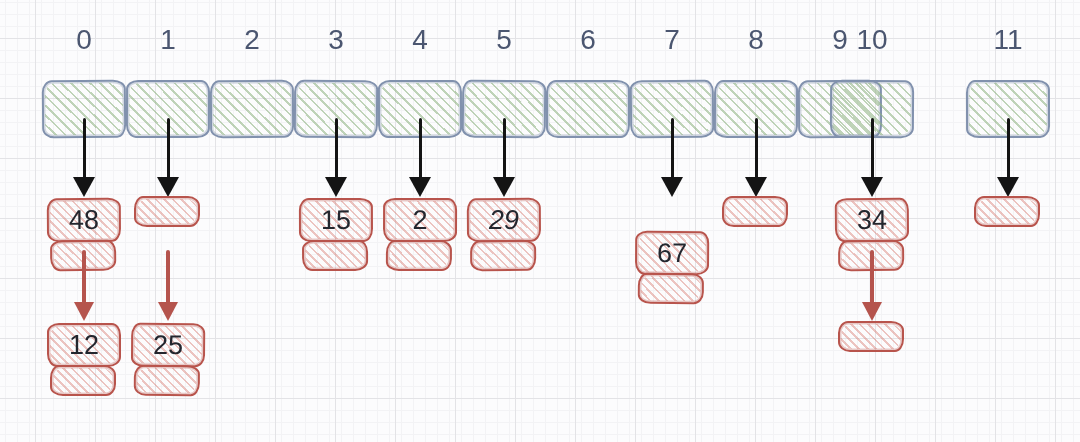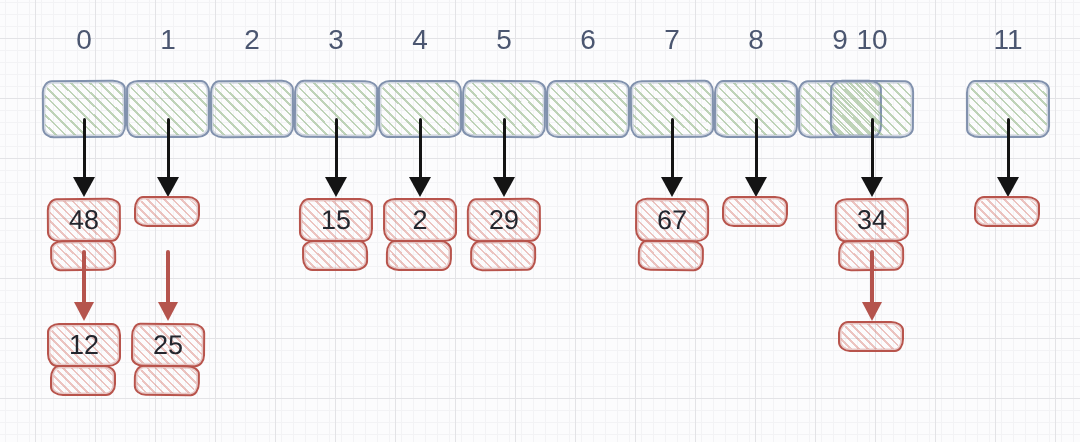--- a/index.html
+++ b/index.html
@@ -184,39 +184,39 @@
     <div class="node-next r2"></div>
   </div>
     </div>
     <div class="bucket" style="left: 462px;">
     <div class="index-label">5</div>
     <div class="cell r2" style="transform: rotate(0.54deg);"></div>
   <div class="arrow arrow-black">
     <div class="arrow-shaft"></div>
     <div class="arrow-head"></div>
   </div>
-      <div class="node node-level-0" style="transform: rotate(-0.4deg);">
+      <div class="node node-level-0" style="transform: rotate(-0.4deg); font-style: italic;">
     <div class="node-value r2">
       <span>29</span>
     </div>
     <div class="node-next r0"></div>
   </div>
     </div>
     <div class="bucket" style="left: 546px;">
     <div class="index-label">6</div>
     <div class="cell r0" style="transform: rotate(0deg);"></div>
   </div>
     <div class="bucket" style="left: 630px;">
     <div class="index-label">7</div>
     <div class="cell r1" style="transform: rotate(-0.54deg);"></div>
   <div class="arrow arrow-black">
     <div class="arrow-shaft"></div>
     <div class="arrow-head"></div>
   </div>
-      <div class="node node-level-0" style="transform: rotate(0.4deg);">
+      <div class="node node-level-0" style="transform: rotate(0.4deg); margin-top: 33px;">
     <div class="node-value r1">
       <span>67</span>
     </div>
     <div class="node-next r2"></div>
   </div>
     </div>
     <div class="bucket" style="left: 714px;">
     <div class="index-label">8</div>
     <div class="cell r2" style="transform: rotate(0.18deg);"></div>
   <div class="arrow arrow-black">

